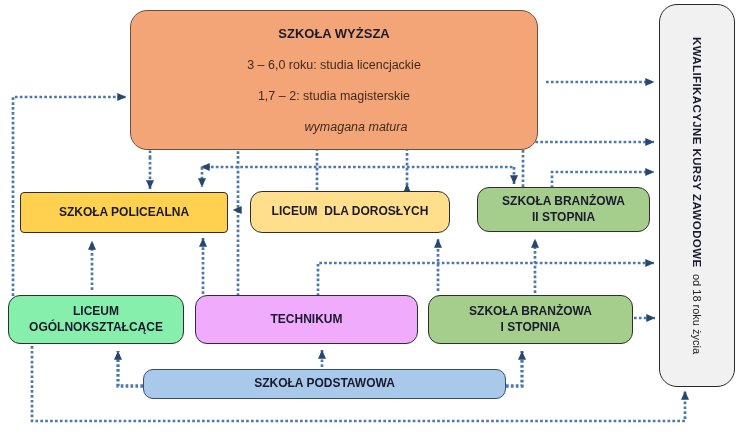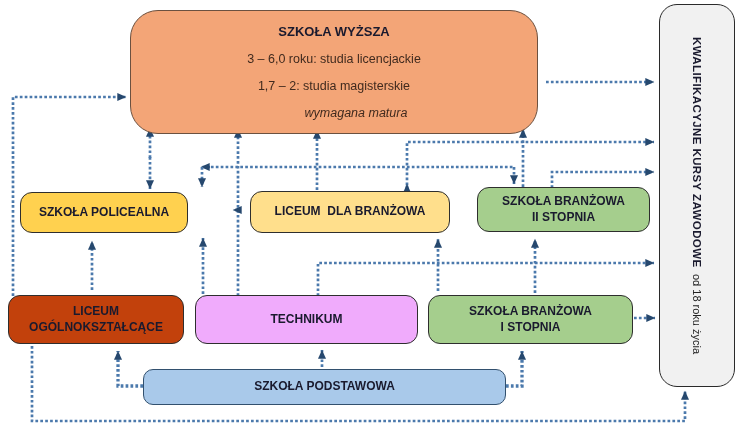--- a/index.html
+++ b/index.html
@@ -16,48 +16,48 @@
   .box{
     position:absolute;display:flex;align-items:center;justify-content:center;
     box-sizing:border-box;text-align:center;color:var(--ink);
   }
   .box-label{
     font-weight:bold;font-size:12px;line-height:1.32;color:var(--ink);
     white-space:pre-wrap;
   }
   
   #wyzsza{
-    left:130px;top:10px;width:408px;height:124px;border-radius:28px;
+    left:130px;top:10px;width:408px;height:140px;border-radius:17px;
     border:1.6px solid #6b5140;flex-direction:column;justify-content:space-around;
     padding:6px 12px;
   }
   #wyzsza .title{font-weight:bold;font-size:13px;color:var(--ink);}
   #wyzsza .line{font-size:12.5px;color:var(--body-ink);}
   #wyzsza .italic{font-style:italic;margin-left:44px;}
   
   #kkz{
     left:659px;top:4px;width:76px;height:383px;border-radius:18px;
     border:1.6px solid #2a2a2a;
   }
   #kkz .vwrap{
     writing-mode:vertical-rl;text-orientation:mixed;
     display:flex;align-items:center;gap:6px;height:100%;justify-content:center;
   }
   #kkz .vtitle{font-weight:bold;font-size:11.5px;letter-spacing:.4px;color:var(--ink);}
   #kkz .vsub{font-size:11px;color:#222;}
   
-  #policealna{left:20px;top:192px;width:168px;height:41px;border-radius:12px;border:1.6px solid #2e2e2e;justify-content:center;}
+  #policealna{left:20px;top:192px;width:208px;height:41px;border-radius:4px;border:1.6px solid #2e2e2e;justify-content:center;}
   #dorosli{left:250px;top:191px;width:200px;height:42px;border-radius:12px;border:1.6px solid #2e2e2e;}
   #branzowa2{left:477px;top:187px;width:173px;height:45px;border-radius:12px;border:1.6px solid #2e2e2e;}
   
   #ogolno{left:8px;top:295px;width:176px;height:49px;border-radius:12px;border:1.6px solid #2e2e2e;}
   #technikum{left:195px;top:295px;width:223px;height:49px;border-radius:12px;border:1.6px solid #2e2e2e;}
   #branzowa1{left:428px;top:295px;width:205px;height:49px;border-radius:12px;border:1.6px solid #2e2e2e;}
   
-  #podstawowa{left:143px;top:369px;width:363px;height:36px;border-radius:10px;border:1.6px solid #32506e;}
+  #podstawowa{left:143px;top:369px;width:363px;height:30px;border-radius:10px;border:1.6px solid #32506e;}
   
   #arrows{position:absolute;left:0;top:0;width:746px;height:437px;pointer-events:none;}
   .conn{
     fill:none;stroke:var(--arrow);stroke-width:2.7;
     stroke-dasharray:2.7 2.2;stroke-linecap:butt;
   }
   .conn.thick{stroke-width:3.3;}
   .conn.plain{marker-end:none;}
 </style>
 </head>
@@ -109,28 +109,28 @@
     <div class="vwrap">
       <span class="vtitle">KWALIFIKACYJNE KURSY ZAWODOWE</span>
       <span class="vsub">od 18 roku życia</span>
     </div>
   </div>
 
   <div class="box" id="policealna" style="background: rgb(255, 209, 79);">
     <span class="box-label">SZKOŁA POLICEALNA</span>
   </div>
   <div class="box" id="dorosli" style="background: rgb(255, 223, 140);">
-    <span class="box-label">LICEUM  DLA BRANŻOWA</span>
+    <span class="box-label">LICEUM  DLA DOROSŁYCH</span>
   </div>
   <div class="box" id="branzowa2" style="background: rgb(165, 206, 141);">
     <span class="box-label">SZKOŁA BRANŻOWA
 II STOPNIA</span>
   </div>
 
-  <div class="box" id="ogolno" style="background: #c2410c;">
+  <div class="box" id="ogolno" style="background: #86efac;">
     <span class="box-label">LICEUM
 OGÓLNOKSZTAŁCĄCE</span>
   </div>
   <div class="box" id="technikum" style="background: #f0abfc;">
     <span class="box-label">TECHNIKUM</span>
   </div>
   <div class="box" id="branzowa1" style="background: rgb(165, 206, 141);">
     <span class="box-label">SZKOŁA BRANŻOWA
 I STOPNIA</span>
   </div>

